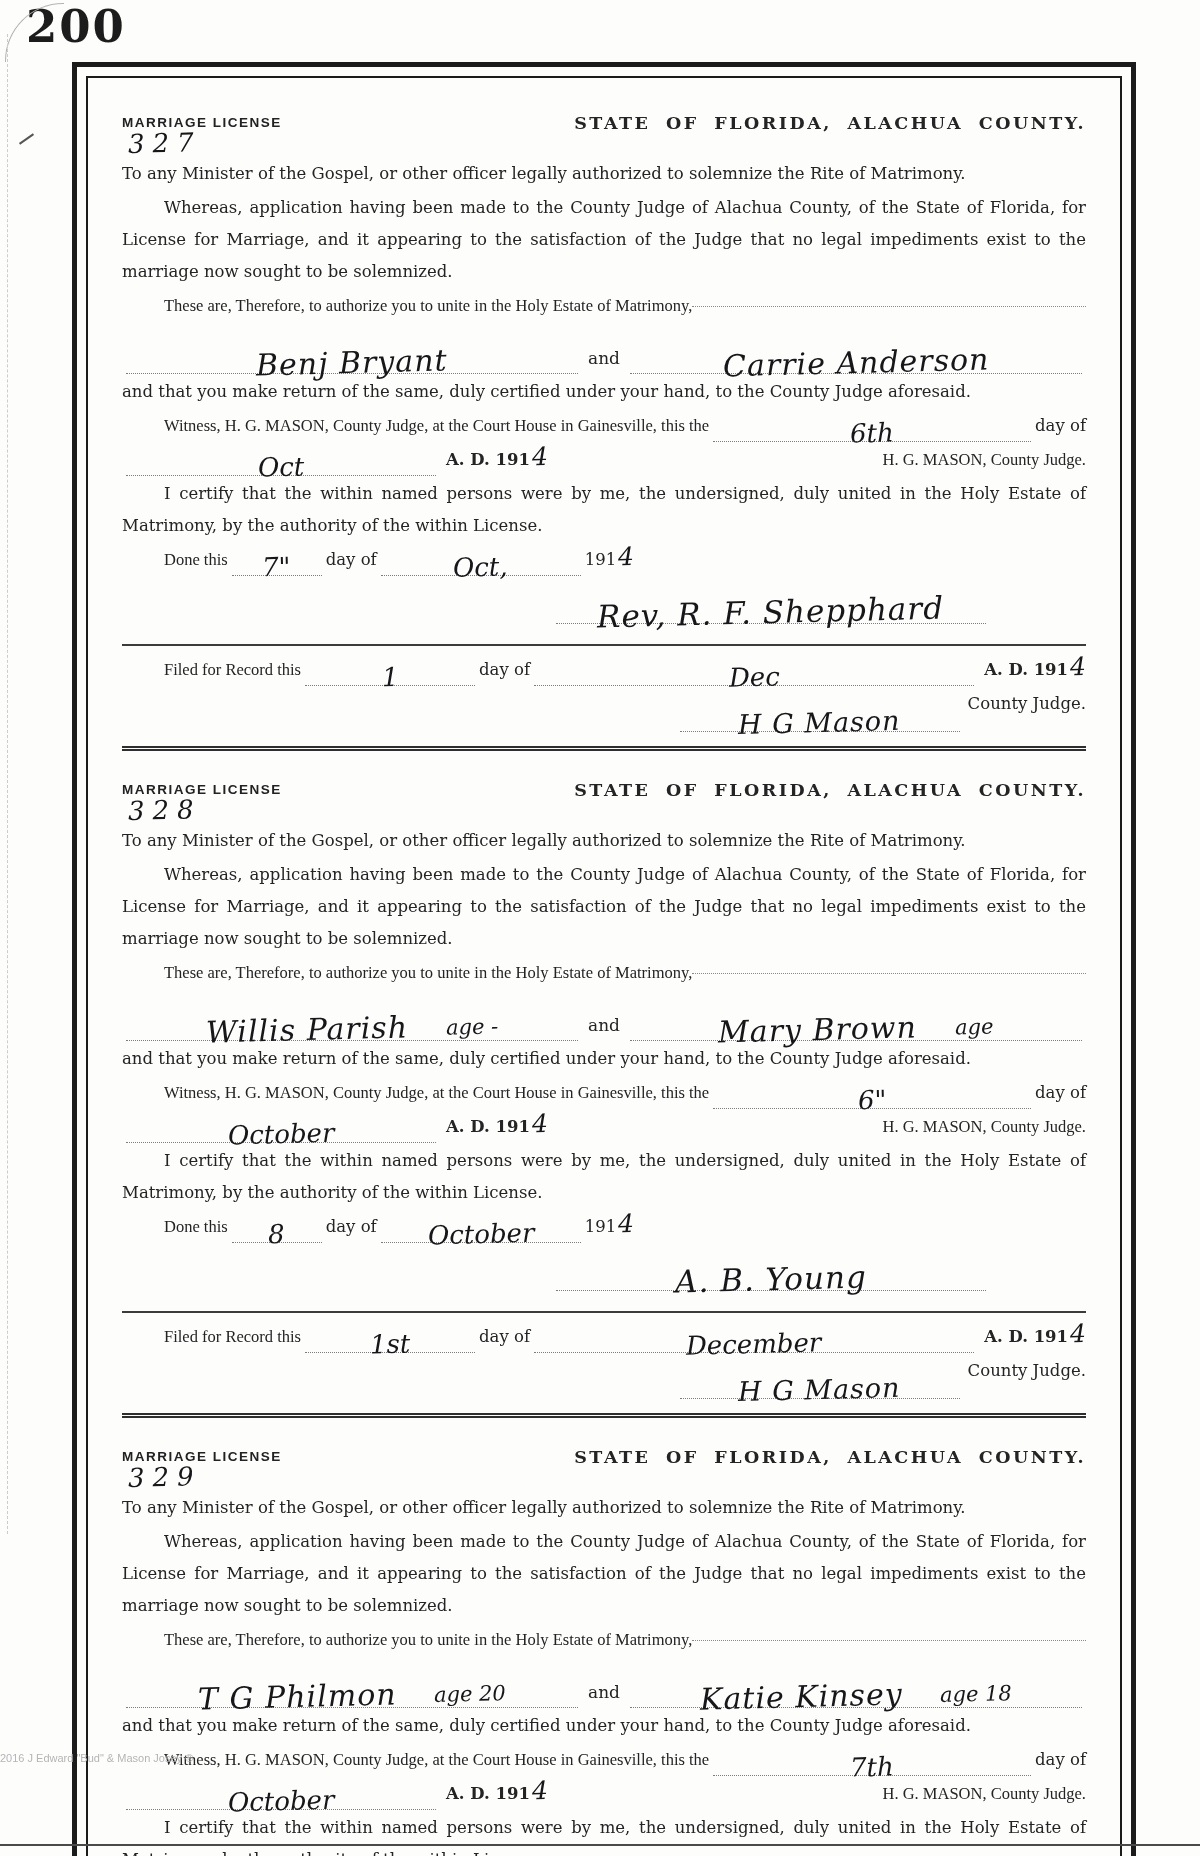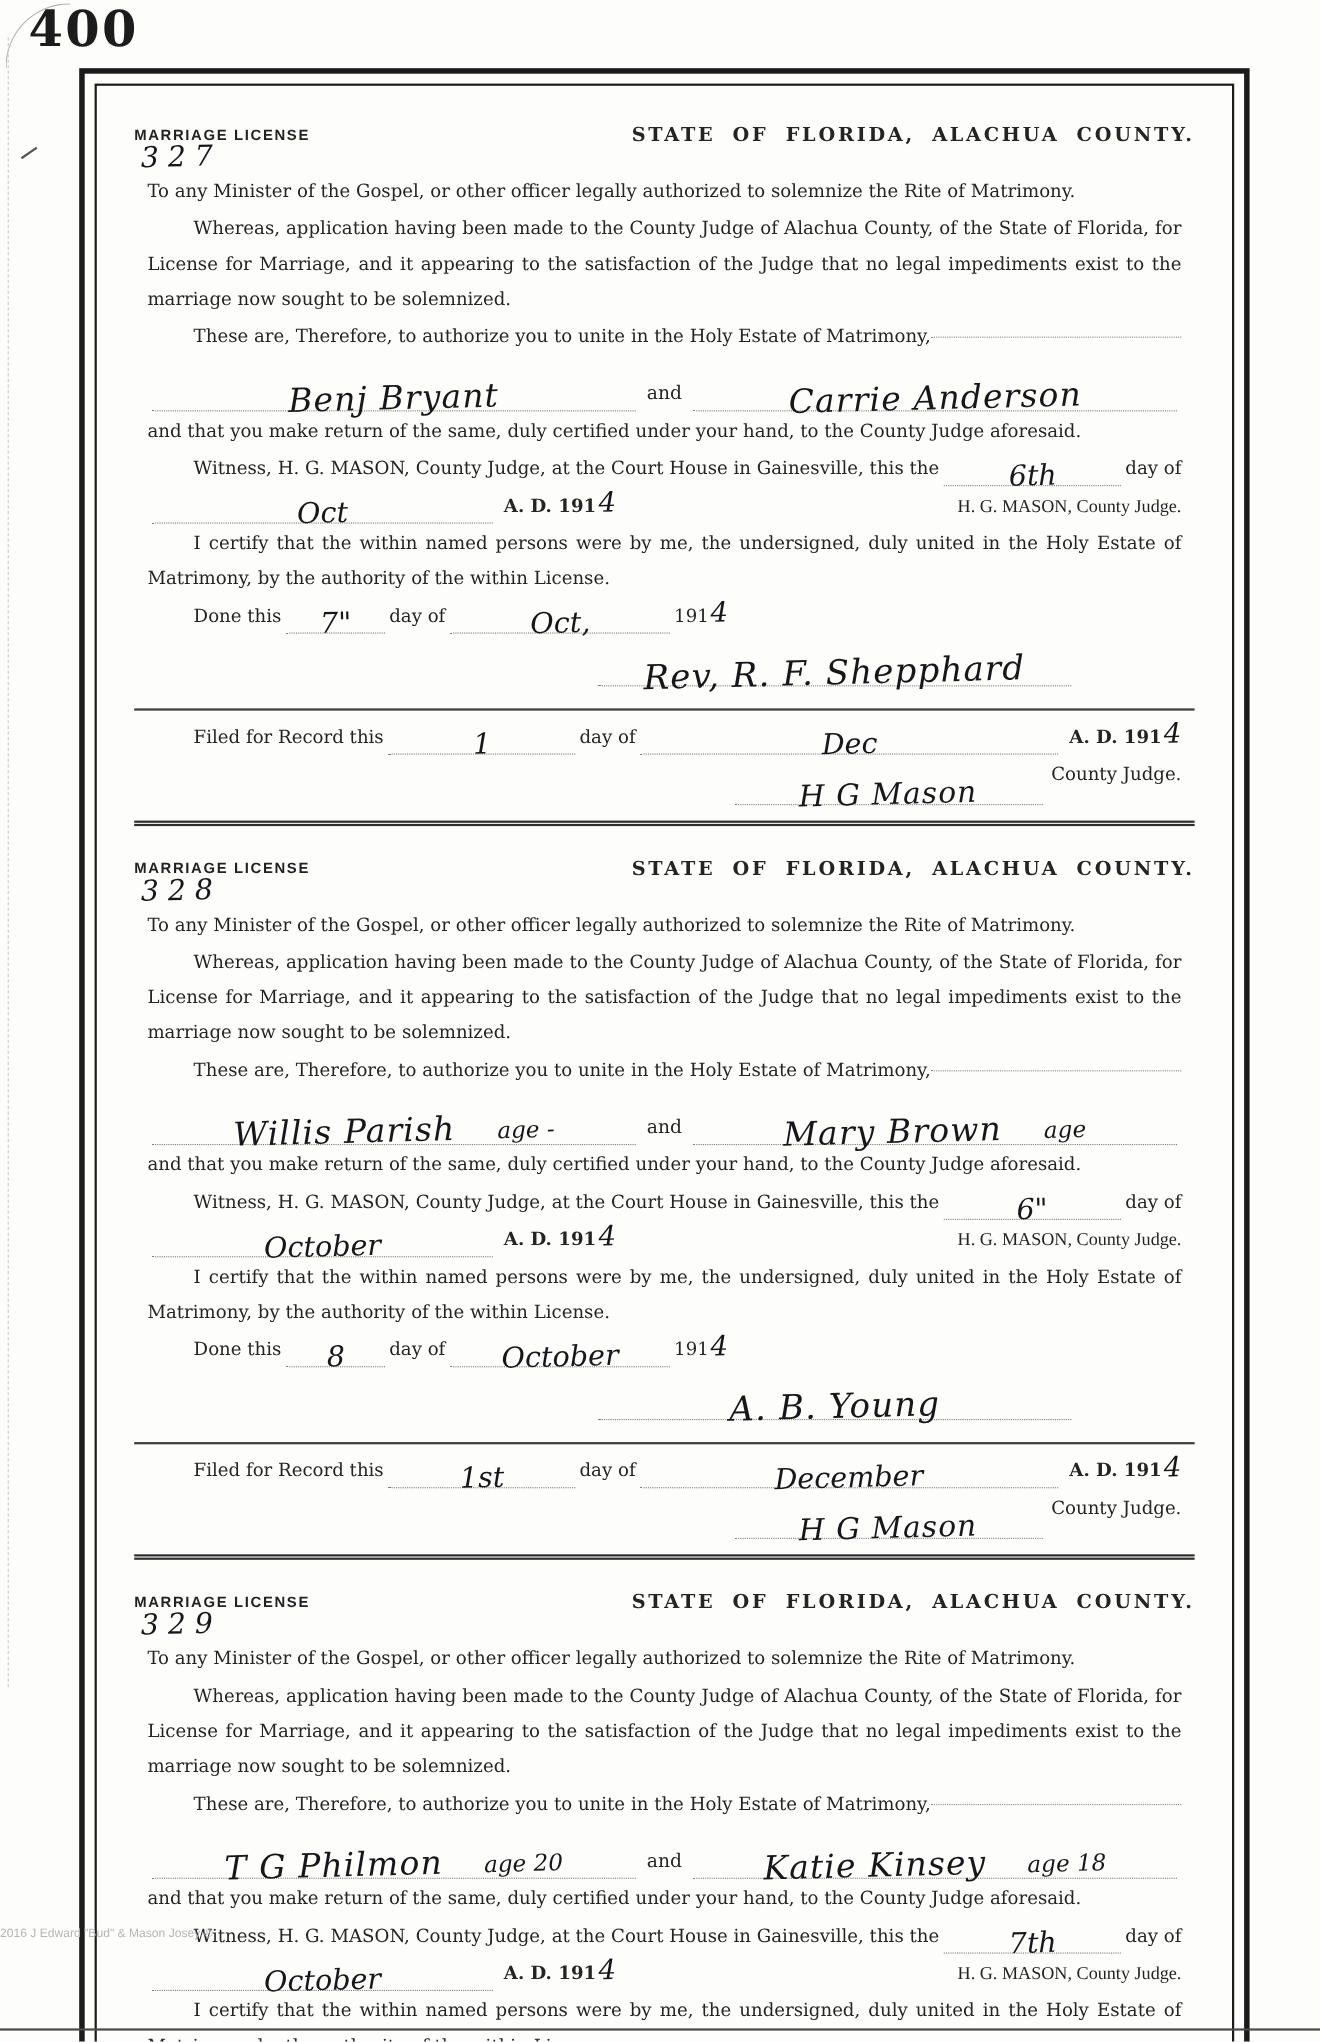--- a/index.html
+++ b/index.html
@@ -53,23 +53,23 @@
     font-size:13.5px; letter-spacing:1.5px; color:#222;
   }
   .license-no {
     font-size:30px; letter-spacing:8px; transform:rotate(-4deg);
     margin:0px 0 0 6px;
   }
   .rec-title {
     text-align:right; padding-top:15px;
     font-weight:bold; font-size:17.5px; letter-spacing:2.5px; word-spacing:7px;
   }
-  .line, .para, .row { font-size:16.5px; line-height:32px; margin:2px 12px; }
+  .line, .para, .row { font-size:16.5px; line-height:32px; margin:2px 0; }
   .para { text-align:justify; text-indent:42px; }
-  .indent { padding-left:42px; }
+  .indent { padding-left:42px;font-family:Liberation Serif, serif; }
   .row { display:flex; align-items:baseline; }
   .lead-text { white-space:nowrap; }
   .leader { flex:1; border-bottom:1px dotted #8a8a8a; transform:translateY(-4px); }
   
   .hw {
     display:inline-block; font-family:"DejaVu Serif", serif; font-style:italic;
     color:#17171a; font-size:26px; line-height:1;
     transform:rotate(-1.5deg);
   }
   .fill {
@@ -99,21 +99,21 @@
   .clerk-row { justify-content:flex-end; height:44px; margin-top:2px; }
   .clerk-fill { width:280px; height:36px; }
   .clerk-fill .hw { font-size:27px; }
   .cj { margin-left:4px; font-size:16.5px; }
   .rule { border-top:2px solid #3c3c3c; margin:20px 0 8px 0; }
   .filed-row .indent { padding-left:42px; }
 </style>
 </head>
 <body>
 
-<div class="page-number">400</div>
+<div class="page-number">200</div>
 <div class="corner-arc"></div>
 <div class="edge-dashes"></div>
 <div class="slash-mark"></div>
 
 <div class="frame">
   <div class="frame-inner">
     <div id="records">
   <section class="record">
     <div class="rec-head">
       <div class="head-left">

